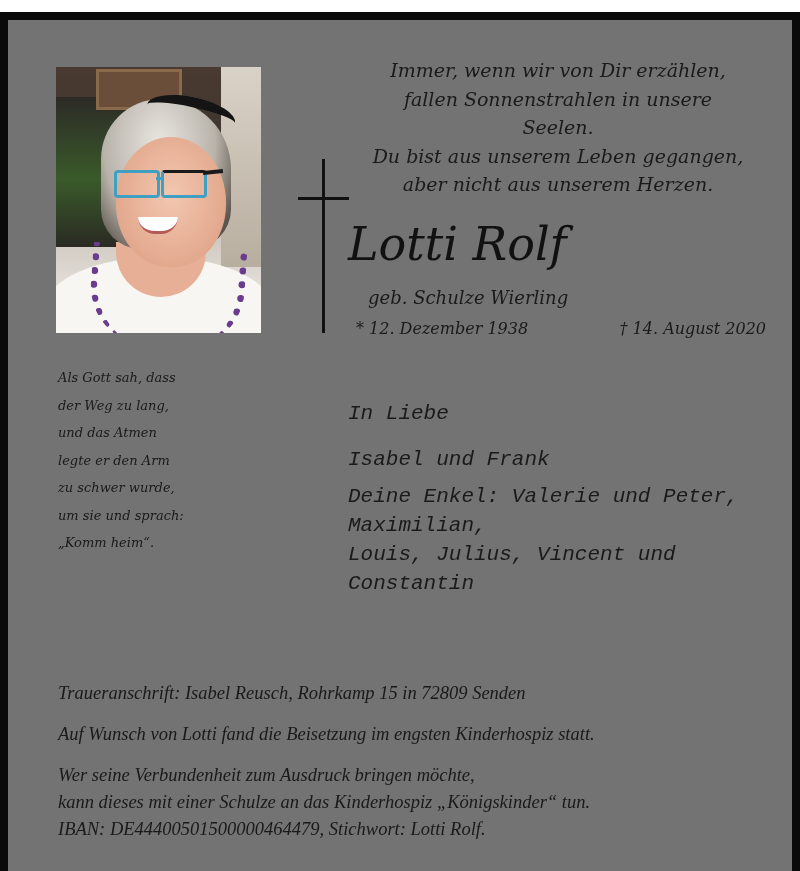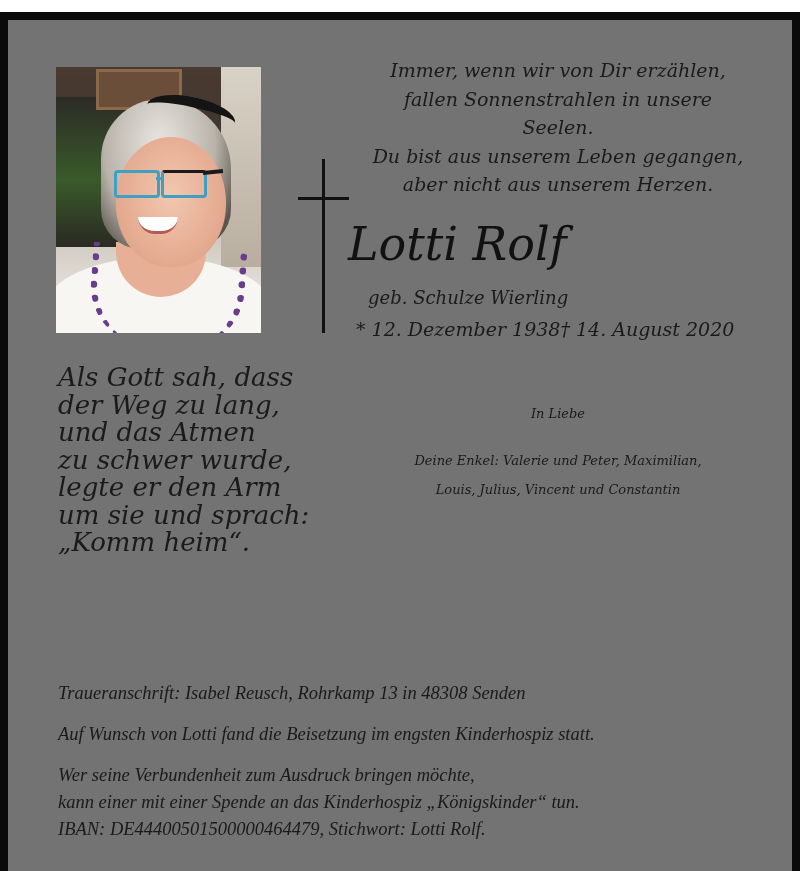--- a/index.html
+++ b/index.html
@@ -42,25 +42,25 @@
 
     
     .cross-v { left: 314px; top: 139px; width: 3px; height: 174px; background: #111; }
     .cross-h { left: 290px; top: 177px; width: 51px; height: 3px; background: #111; }
 
     
     .poem-top { left: 360px; top: 36px; width: 380px; text-align: center; font-size: 19px; line-height: 28.5px; }
 
     .name { left: 340px; top: 196px; width: 420px; font-size: 46px; line-height: 56px; color: #111; }
     .maiden { left: 360px; top: 265px; width: 380px; text-align: left; font-size: 18px; line-height: 26px; }
-    .dates { left: 348px; top: 296px; width: 410px; font-size: 19px; line-height: 26px; display: flex; }
+    .dates { left: 348px; top: 296px; width: 410px; font-size: 16px; line-height: 26px; display: flex; justify-content: space-between; }
 
-    .poem-left { left: 50px; top: 344px; width: 260px; font-size: 26px; line-height: 27.5px; }
+    .poem-left { left: 50px; top: 344px; width: 260px; font-size: 13px; line-height: 27.5px; }
 
-    .mourners { left: 340px; top: 380px; width: 420px; text-align: center; font-size: 13px; line-height: 28px; }
+    .mourners { left: 340px; top: 380px; width: 420px; font-size: 21px; line-height: 28px; font-family: Liberation Mono, monospace; }
     .mourners .in-liebe { margin-bottom: 18px; }
     .mourners .row { margin-bottom: 8px; }
     .mourners .grand { line-height: 29px; }
 
     .footer { left: 50px; top: 660px; width: 720px; font-size: 18.5px; line-height: 27px; font-family: "Liberation Serif", serif; }
     .footer .p { margin-bottom: 14px; }
   </style>
 </head>
 <body>
 
@@ -97,35 +97,36 @@
   <div class="abs maiden it">geb. Schulze Wierling</div>
   <div class="abs dates it">
     <span>* 12. Dezember 1938</span>
     <span>† 14. August 2020</span>
   </div>
 
   <div class="abs poem-left it">
     <div>Als Gott sah, dass</div>
     <div>der Weg zu lang,</div>
     <div>und das Atmen</div>
+    <div>legte er den Arm</div>
     <div>zu schwer wurde,</div>
-    <div>legte er den Arm</div>
     <div>um sie und sprach:</div>
     <div>„Komm heim“.</div>
   </div>
 
   <div class="abs mourners it">
     <div class="in-liebe">In Liebe</div>
+    <div class="row">Isabel und Frank</div>
     <div class="grand">Deine Enkel: Valerie und Peter, Maximilian,</div>
     <div class="grand">Louis, Julius, Vincent und Constantin</div>
   </div>
 
   <div class="abs footer it">
-    <div class="p">Traueranschrift: Isabel Reusch, Rohrkamp 13 in 48308 Senden</div>
+    <div class="p">Traueranschrift: Isabel Reusch, Rohrkamp 15 in 72809 Senden</div>
     <div class="p">Auf Wunsch von Lotti fand die Beisetzung im engsten Kinderhospiz statt.</div>
     <div>
       <div>Wer seine Verbundenheit zum Ausdruck bringen möchte,</div>
-      <div>kann einer mit einer Spende an das Kinderhospiz „Königskinder“ tun.</div>
+      <div>kann dieses mit einer Schulze an das Kinderhospiz „Königskinder“ tun.</div>
       <div>IBAN: DE44400501500000464479, Stichwort: Lotti Rolf.</div>
     </div>
   </div>
 
 </div>
 
 </body></html>

